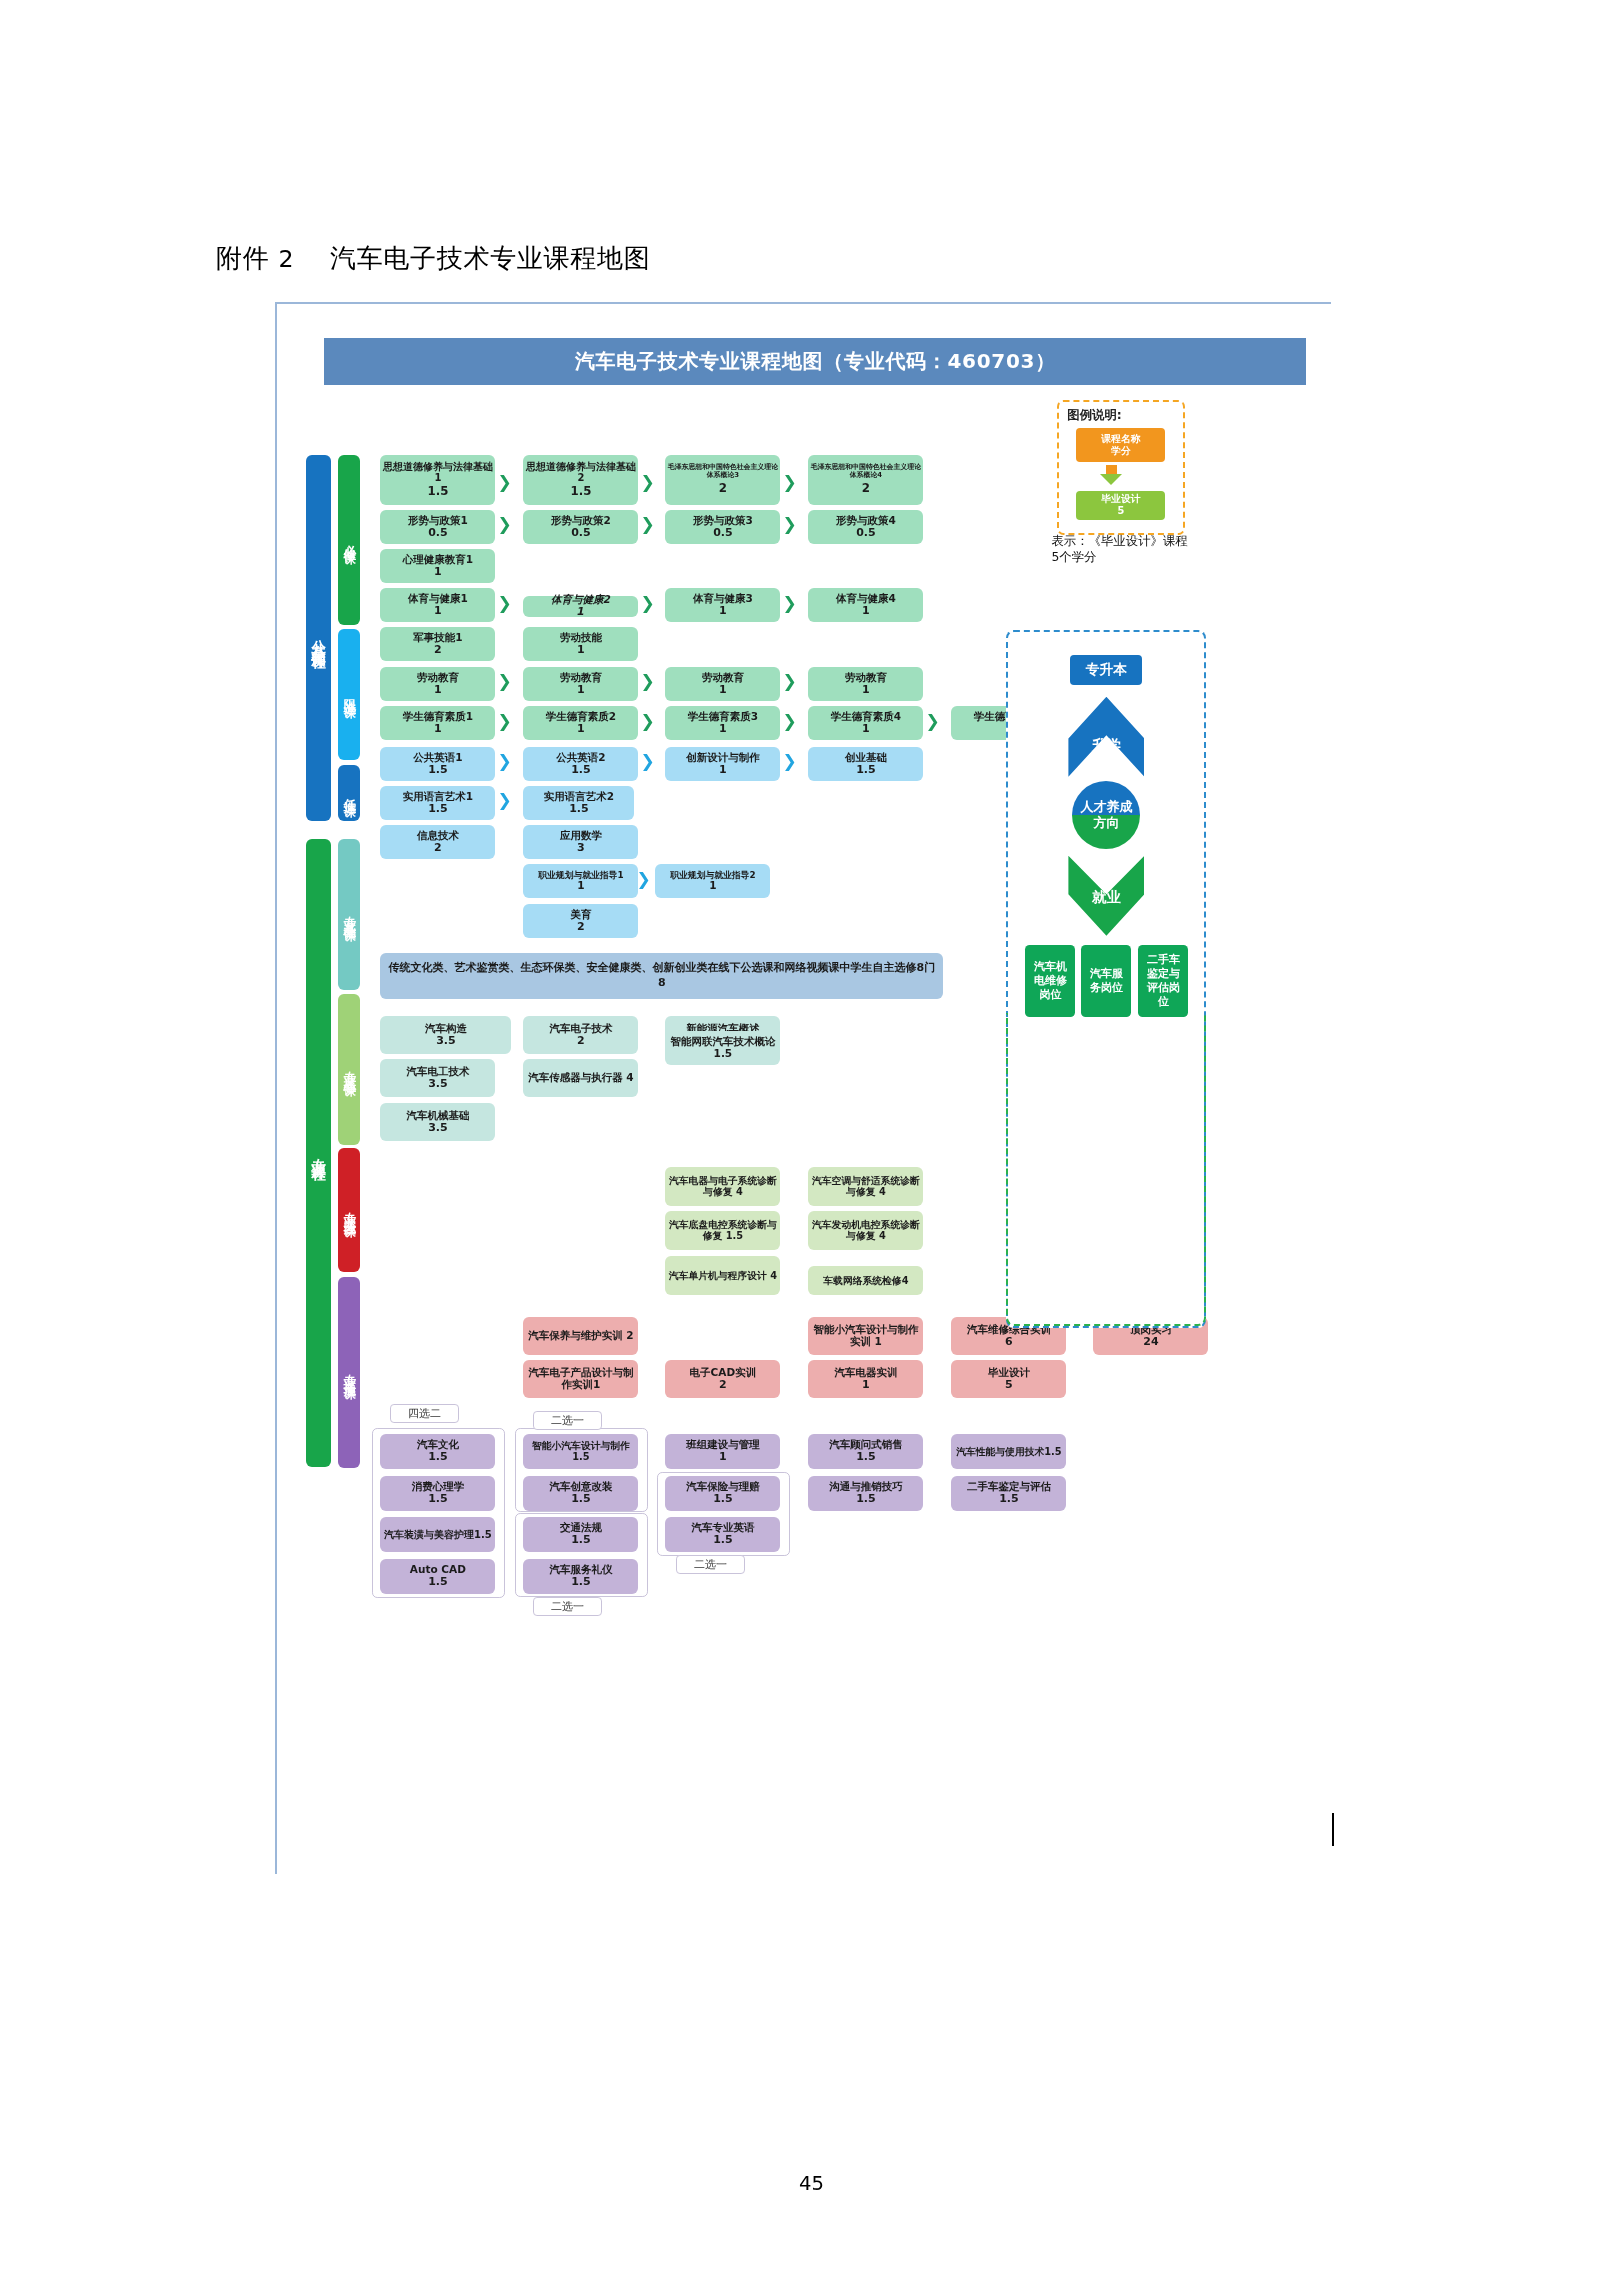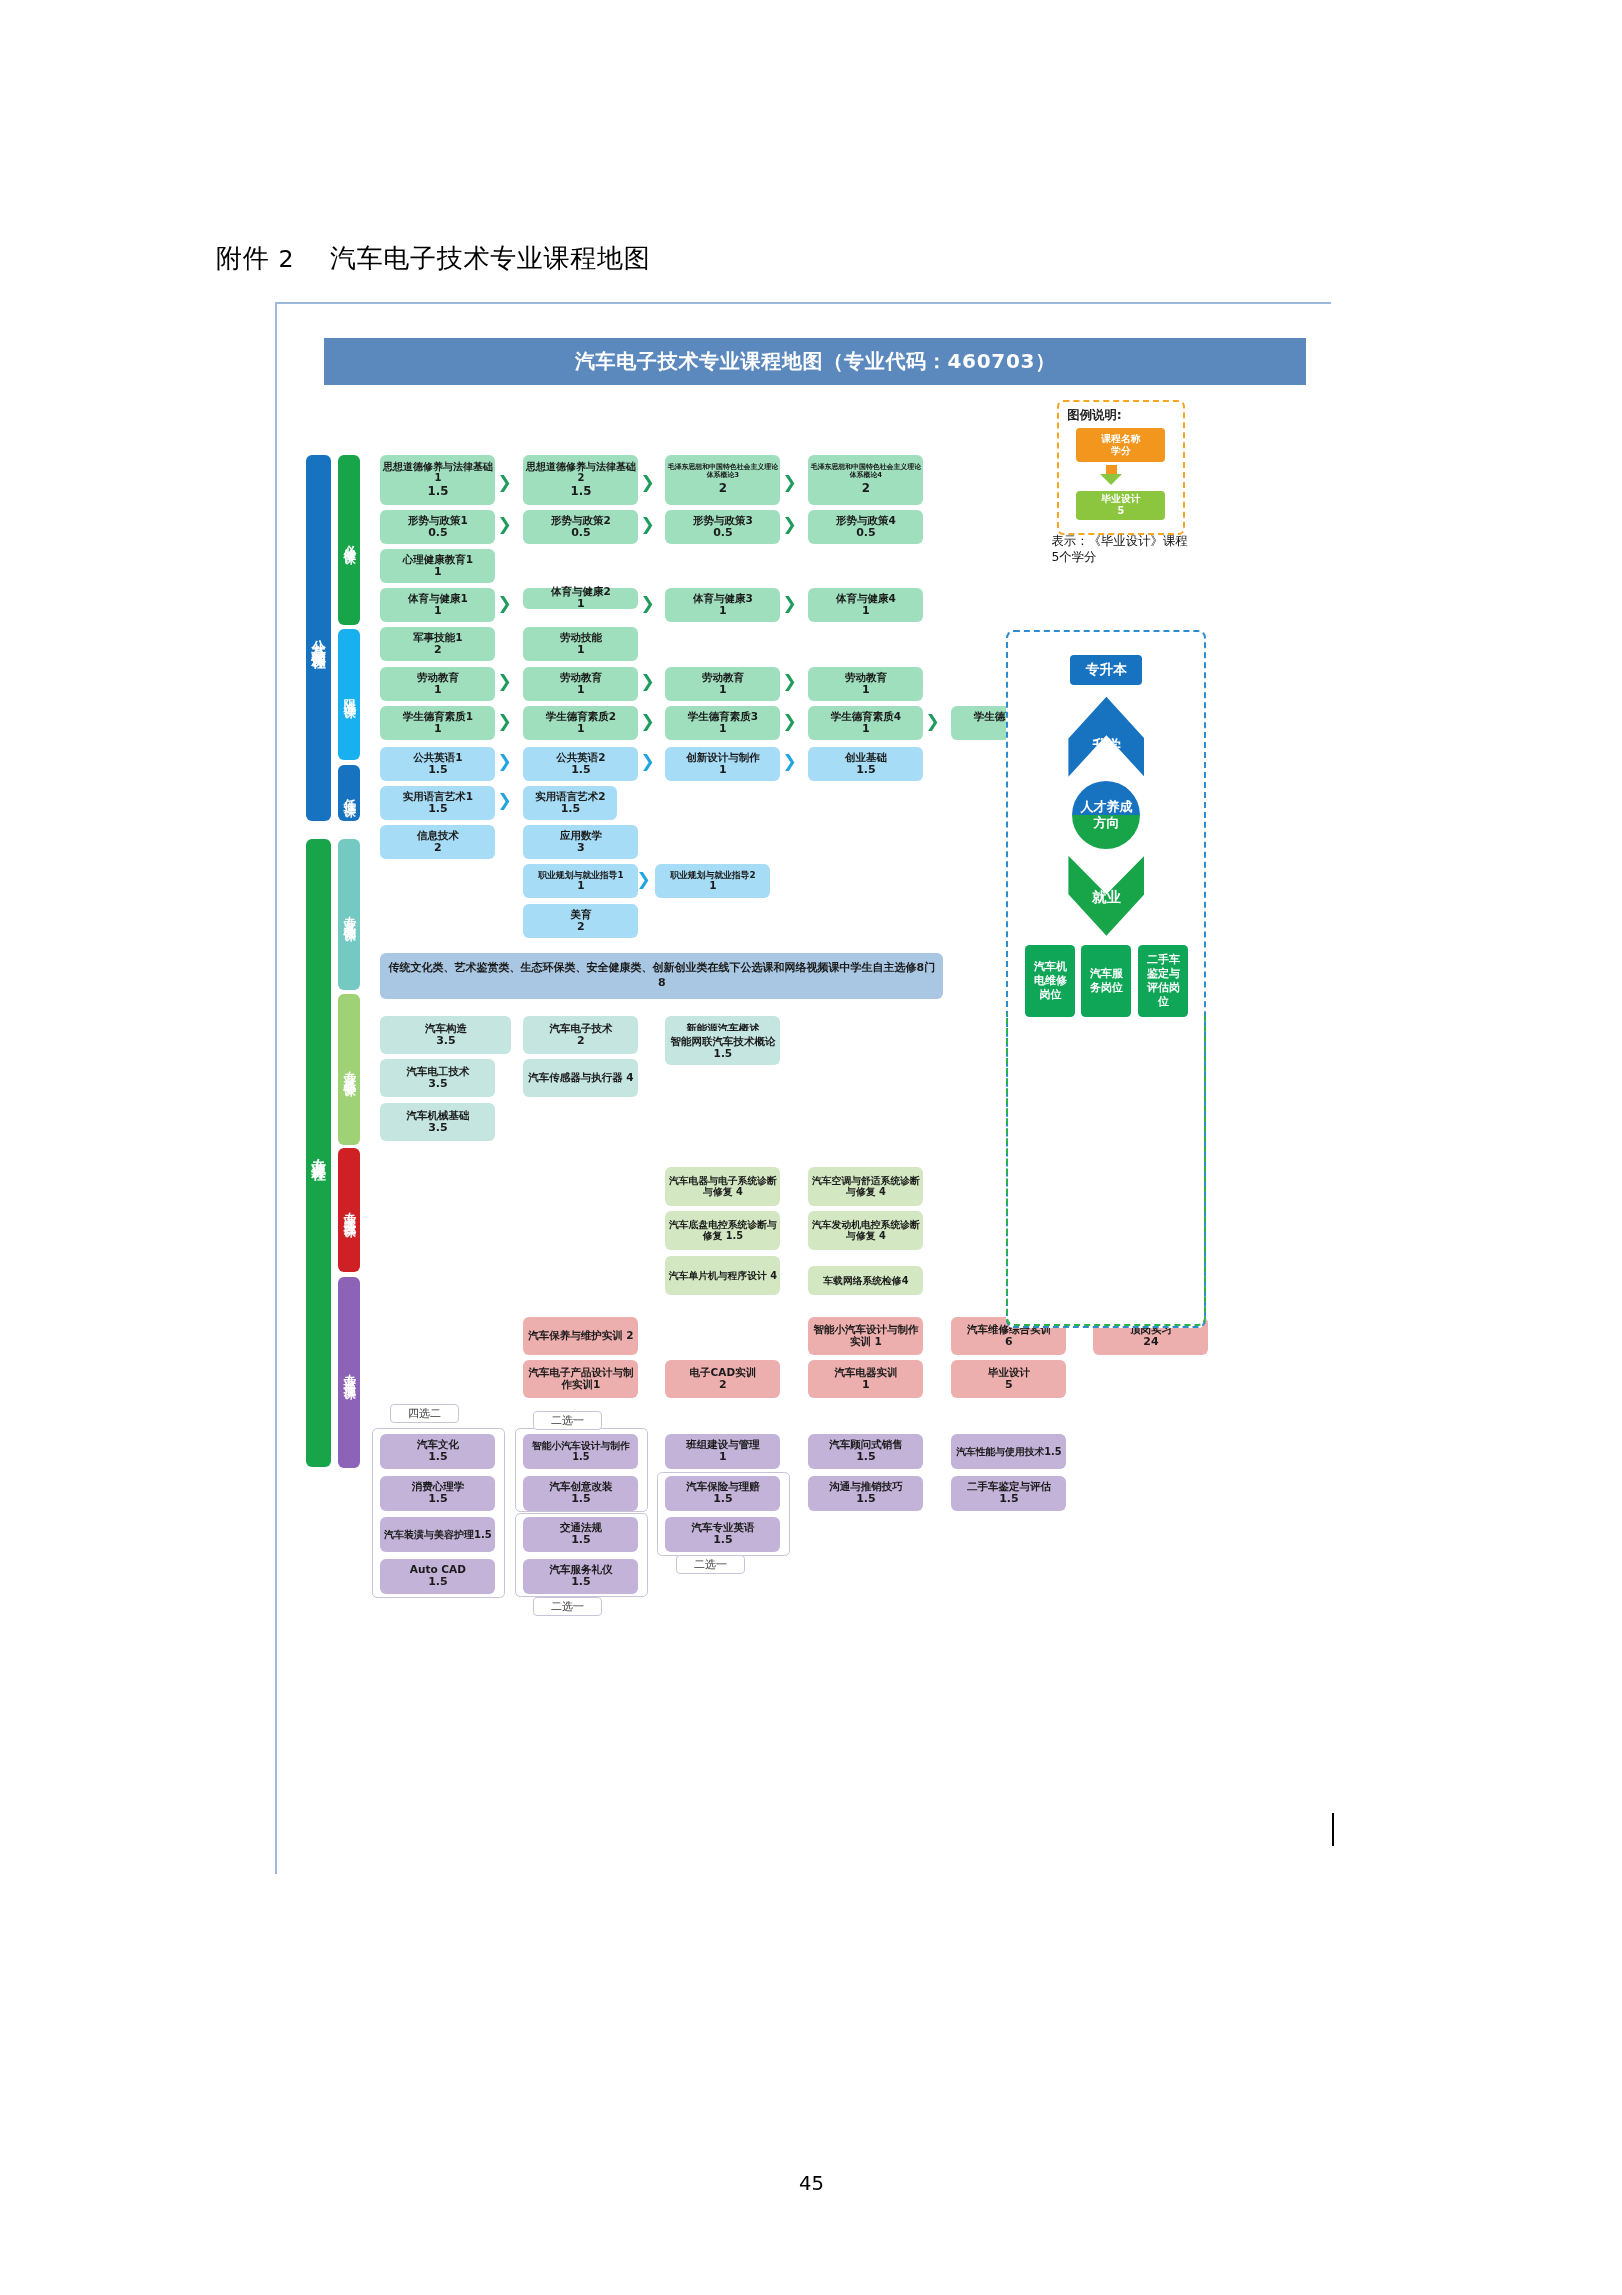--- a/index.html
+++ b/index.html
@@ -249,21 +249,21 @@
     <div class="box g1" style="left:89px;top:233px;width:115px;height:34px;font-size:10.5px;">
       <span class="n">心理健康教育1</span>
       <span class="c" style="font-size:11px;">1</span>
     </div>
 
     <div class="box g1" style="left:89px;top:272px;width:115px;height:34px;font-size:10.5px;">
       <span class="n">体育与健康1</span>
       <span class="c" style="font-size:11px;">1</span>
     </div>
     <div class="arrow" style="left:206px;top:279px;">❯</div>
-    <div class="box g1" style="left:232px;top:272px;width:115px;height:21px;font-size:10.5px;">
+    <div class="box g1" style="left:232px;top:280px;width:115px;height:21px;font-size:10.5px;font-style:italic;">
       <span class="n">体育与健康2</span>
       <span class="c" style="font-size:11px;">1</span>
     </div>
     <div class="arrow" style="left:349px;top:279px;">❯</div>
     <div class="box g1" style="left:374px;top:272px;width:115px;height:34px;font-size:10.5px;">
       <span class="n">体育与健康3</span>
       <span class="c" style="font-size:11px;">1</span>
     </div>
     <div class="arrow" style="left:491px;top:279px;">❯</div>
     <div class="box g1" style="left:517px;top:272px;width:115px;height:34px;font-size:10.5px;">
@@ -343,21 +343,21 @@
     <div class="box b1" style="left:517px;top:431px;width:115px;height:34px;font-size:10.5px;">
       <span class="n">创业基础</span>
       <span class="c" style="font-size:11px;">1.5</span>
     </div>
 
     <div class="box b1" style="left:89px;top:470px;width:115px;height:34px;font-size:10.5px;">
       <span class="n">实用语言艺术1</span>
       <span class="c" style="font-size:11px;">1.5</span>
     </div>
     <div class="arrow blue" style="left:206px;top:476px;">❯</div>
-    <div class="box b1" style="left:232px;top:470px;width:94px;height:34px;font-size:10.5px;">
+    <div class="box b1" style="left:232px;top:470px;width:111px;height:34px;font-size:10.5px;">
       <span class="n">实用语言艺术2</span>
       <span class="c" style="font-size:11px;">1.5</span>
     </div>
 
     <div class="box b1" style="left:89px;top:509px;width:115px;height:34px;font-size:10.5px;">
       <span class="n">信息技术</span>
       <span class="c" style="font-size:11px;">2</span>
     </div>
     <div class="box b1" style="left:232px;top:509px;width:115px;height:34px;font-size:10.5px;">
       <span class="n">应用数学</span>

